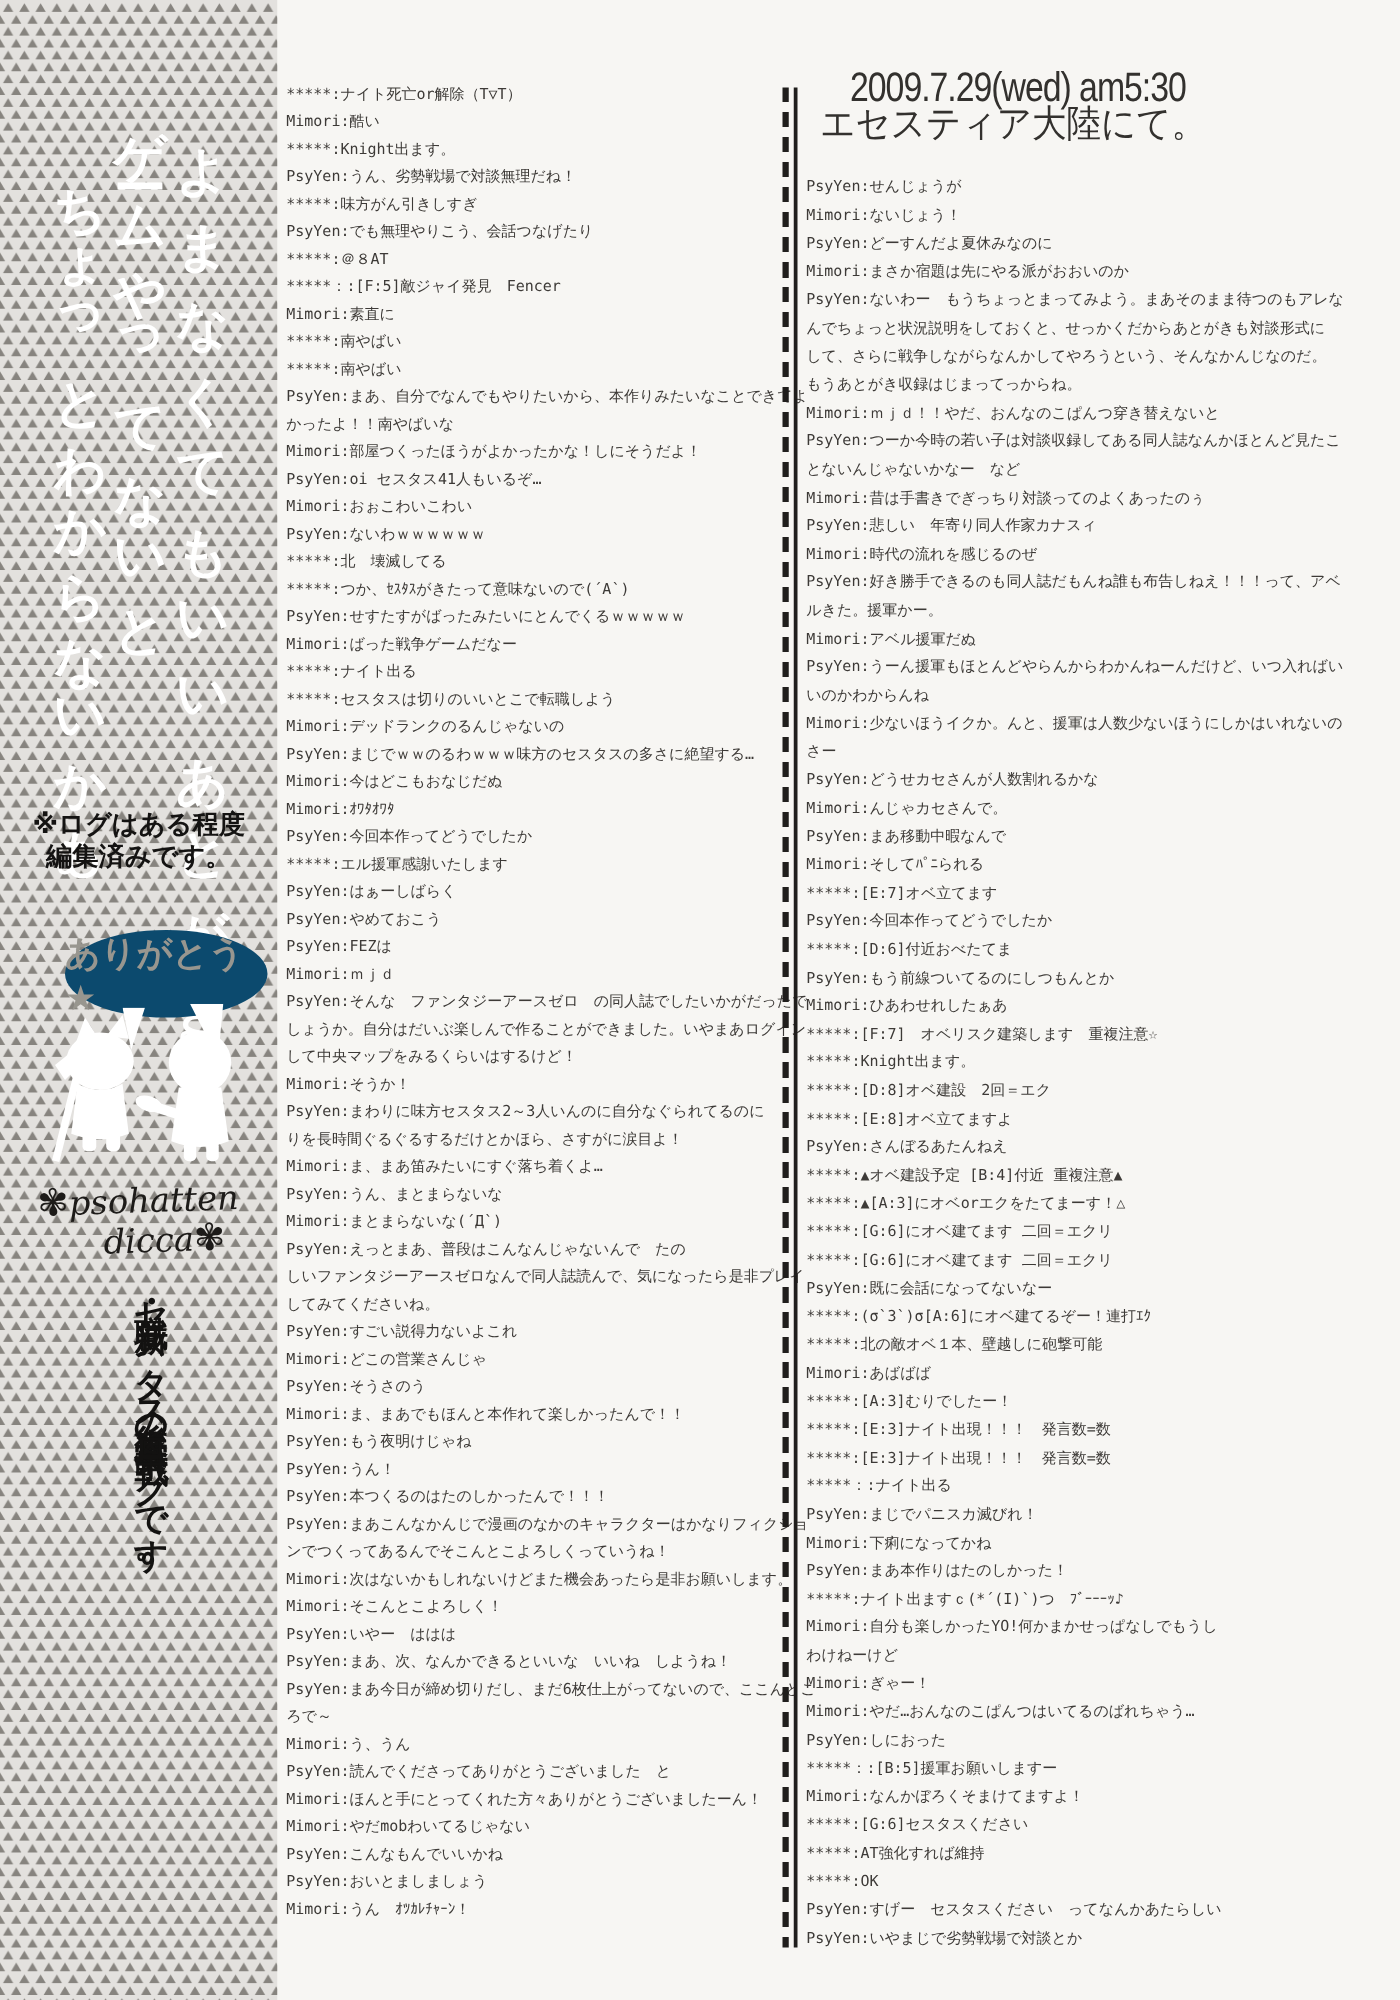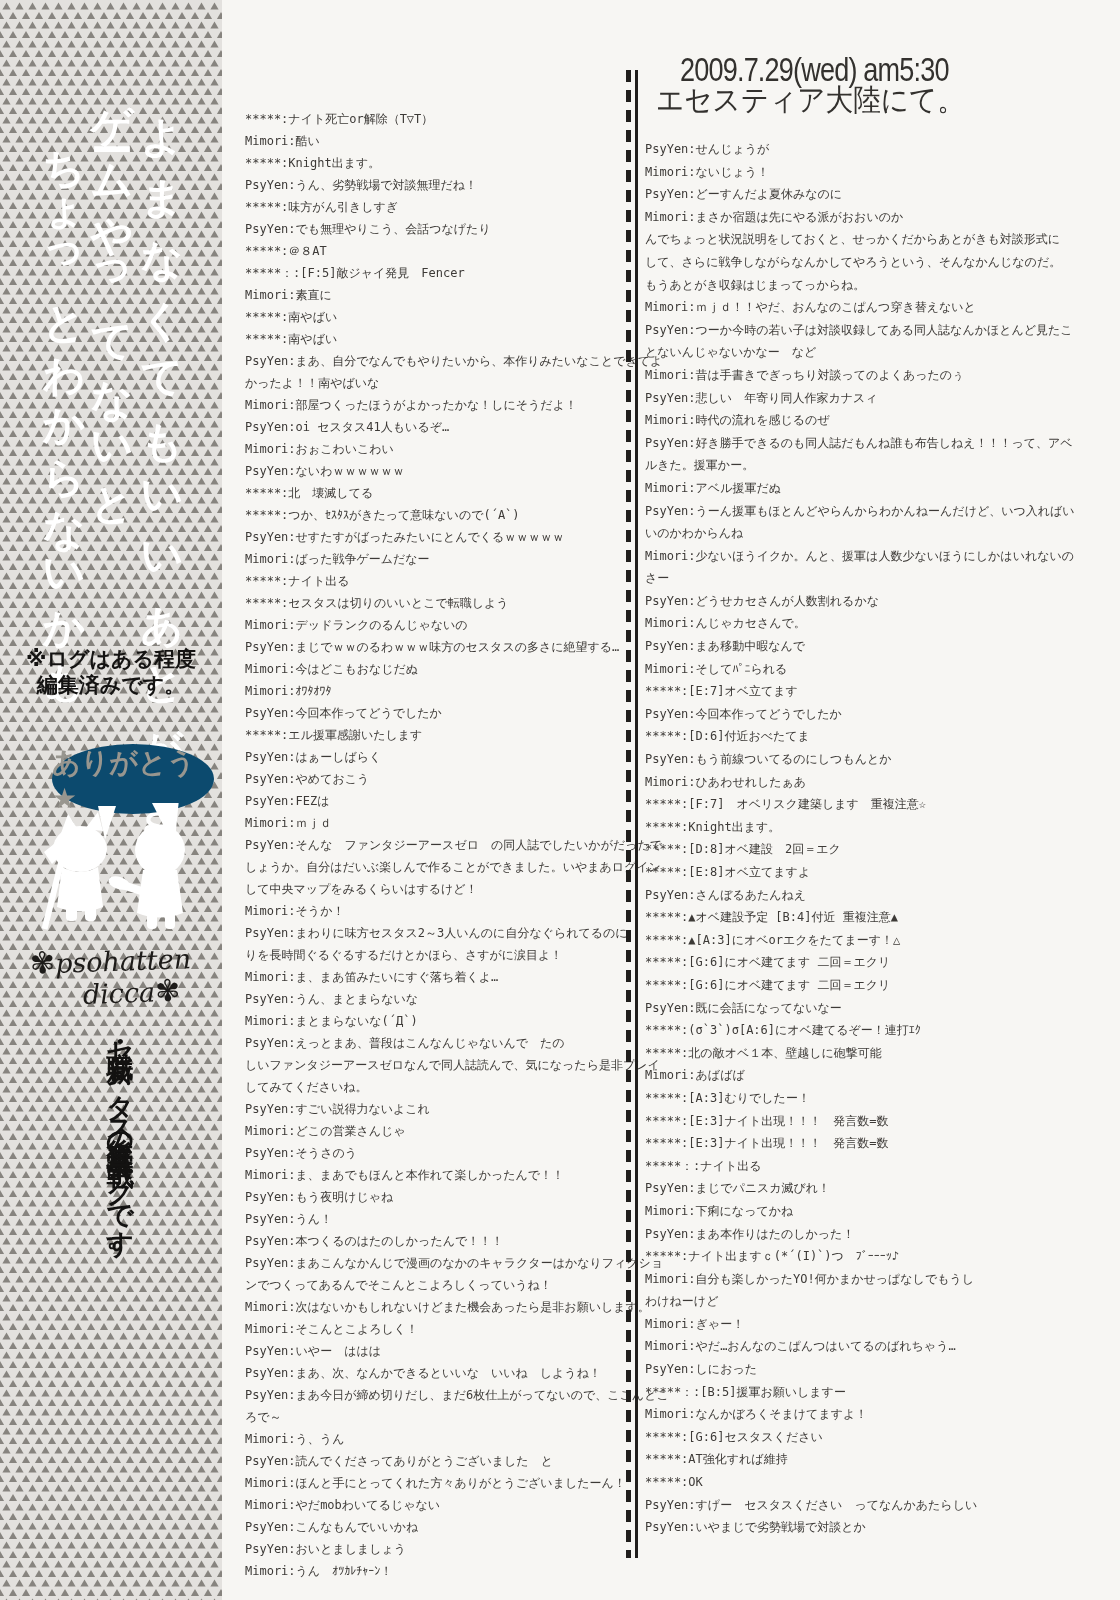--- a/index.html
+++ b/index.html
@@ -46,21 +46,21 @@
   .logo .l2{margin-top:2px;margin-left:40px;}
   .vtitle2{
     position:absolute;left:102px;top:1034px;height:480px;
     writing-mode:vertical-rl;text-orientation:upright;
     color:#131211;font-weight:bold;font-size:27px;letter-spacing:-4px;
     font-family:"DejaVu Sans", sans-serif;white-space:pre;
   }
   
   .chat-col{position:absolute;color:#3d3a37;font-size:12px;}
   .chat-col .chat-line{line-height:22.0px;height:22.0px;white-space:pre;}
-  .mid-col{left:245px;top:64px;width:385px;margin-top:44px;}
+  .mid-col{left:229px;top:64px;width:385px;}
   .right-col-text{left:645px;top:118px;width:470px;margin-top:20px;}
   .right-col-text .chat-line{line-height:22.6px;height:22.6px;}
   
   .dash-rule{
     position:absolute;left:626px;top:70px;width:5px;height:1488px;
     background:repeating-linear-gradient(to bottom,#201e1c 0 12px,transparent 12px 20px);
   }
   .solid-rule{position:absolute;left:635px;top:70px;width:3px;height:1488px;background:#201e1c;}
   
   .date-header{
@@ -205,20 +205,21 @@
   <div class="date-header">
     <div class="d1">2009.7.29(wed) am5:30</div>
     <div class="d2">エセスティア大陸にて。</div>
   </div>
 
   <div class="chat-col right-col-text">
       <div class="chat-line">PsyYen:せんじょうが</div>
       <div class="chat-line">Mimori:ないじょう！</div>
       <div class="chat-line">PsyYen:どーすんだよ夏休みなのに</div>
       <div class="chat-line">Mimori:まさか宿題は先にやる派がおおいのか</div>
+      <div class="chat-line">PsyYen:ないわー　もうちょっとまってみよう。まあそのまま待つのもアレな</div>
       <div class="chat-line">んでちょっと状況説明をしておくと、せっかくだからあとがきも対談形式に</div>
       <div class="chat-line">して、さらに戦争しながらなんかしてやろうという、そんなかんじなのだ。</div>
       <div class="chat-line">もうあとがき収録はじまってっからね。</div>
       <div class="chat-line">Mimori:ｍｊｄ！！やだ、おんなのこぱんつ穿き替えないと</div>
       <div class="chat-line">PsyYen:つーか今時の若い子は対談収録してある同人誌なんかほとんど見たこ</div>
       <div class="chat-line">とないんじゃないかなー　など</div>
       <div class="chat-line">Mimori:昔は手書きでぎっちり対談ってのよくあったのぅ</div>
       <div class="chat-line">PsyYen:悲しい　年寄り同人作家カナスィ</div>
       <div class="chat-line">Mimori:時代の流れを感じるのぜ</div>
       <div class="chat-line">PsyYen:好き勝手できるのも同人誌だもんね誰も布告しねえ！！！って、アベ</div>

